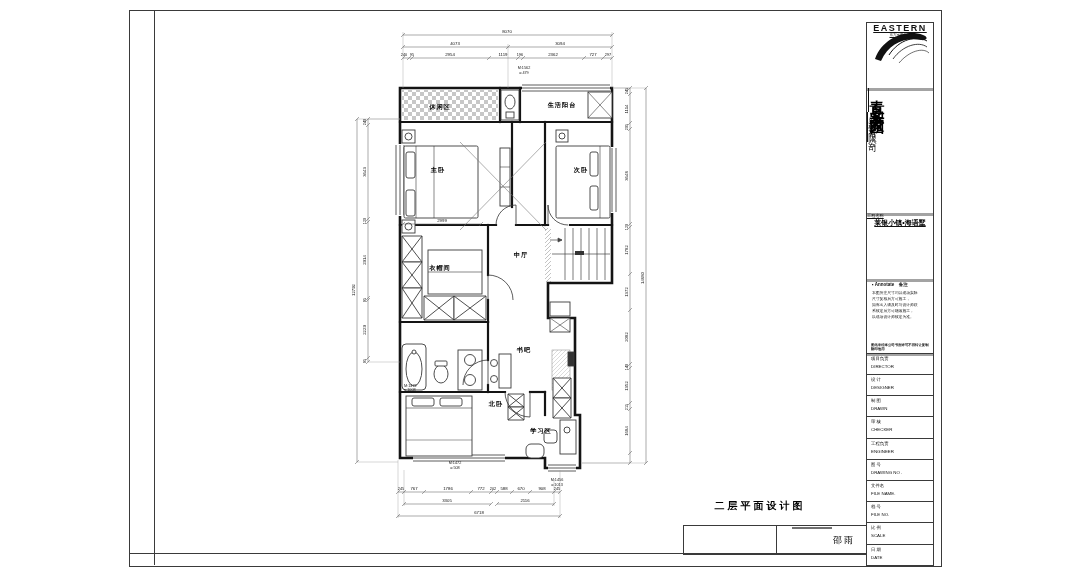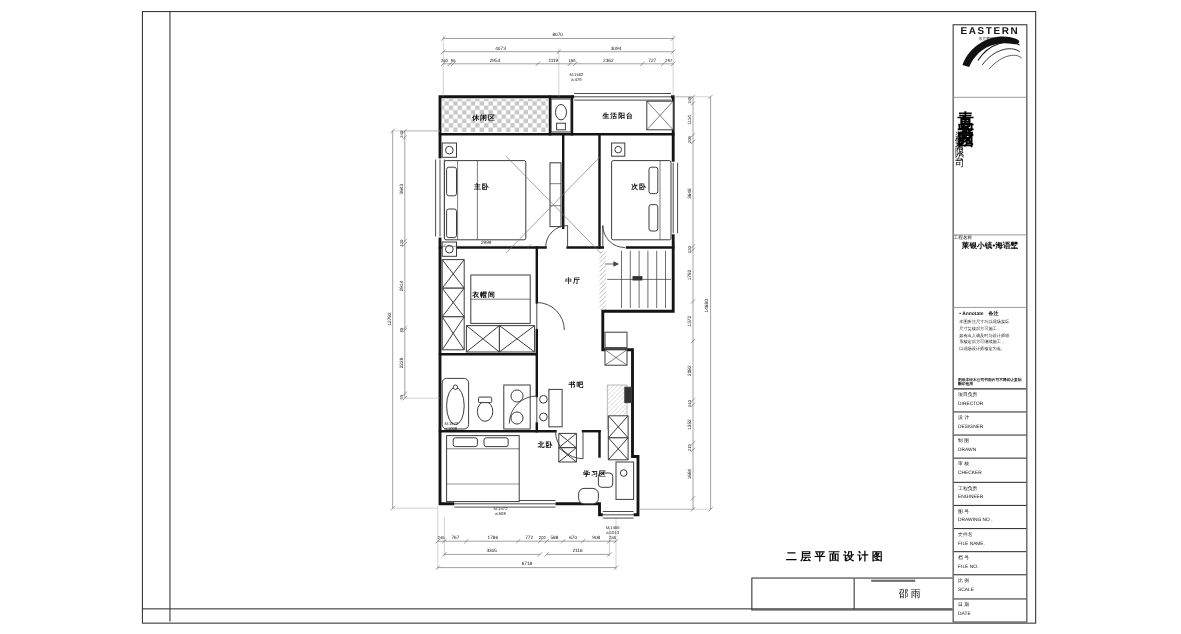--- a/index.html
+++ b/index.html
@@ -4,37 +4,37 @@
 <style>
   html,body{margin:0;padding:0;background:#fff;}
   .stage{position:relative;width:1074px;height:576px;background:#fff;overflow:hidden;
          font-family:"Liberation Sans",sans-serif;color:#111;}
   .abs{position:absolute;}
   .sheet-border{border:1px solid #3a3a3a;}
   .vline{border-left:1px solid #3a3a3a;width:0;}
   .hline{border-top:1px solid #3a3a3a;height:0;}
   .tb{position:absolute;left:866px;top:22px;width:66px;height:542px;border:1px solid #3a3a3a;background:#fff;}
   .tb > div{position:absolute;}
-  .sect{left:0;width:100%;border-bottom:1px solid #a3a3a3;}
+  .sect{left:0;width:100%;border-bottom:3px solid #a3a3a3;text-decoration:underline;}
   .brand{left:0;width:100%;text-align:center;font-weight:bold;font-size:9px;letter-spacing:1.5px;}
   .brand-sub{left:0;width:100%;text-align:center;font-size:3.5px;color:#222;}
   .vtext{writing-mode:vertical-rl;font-family:"Liberation Serif",serif;color:#000;}
   .tb-label{font-size:4.2px;color:#111;}
   .proj-name{left:0;width:100%;text-align:center;font-size:7px;font-weight:bold;color:#000;}
   .anno-head{font-size:4.5px;font-weight:bold;}
   .anno-note{font-size:3.8px;line-height:5.6px;color:#222;width:58px;}
   .anno-foot{font-size:3.4px;font-weight:bold;color:#111;width:60px;}
   .tb-row{left:0;width:100%;height:21px;border-top:1px solid #3a3a3a;}
   .tb-cn{position:absolute;left:4px;top:2px;font-size:4.4px;color:#111;}
   .tb-en{position:absolute;left:4px;top:10px;font-size:4.4px;color:#111;}
   .dwg-title{text-align:center;font-size:10px;letter-spacing:3px;color:#000;font-weight:bold;
              font-family:"Liberation Serif",serif;}
   .stamp{border:1px solid #3a3a3a;}
   .stamp-div{position:absolute;left:92px;top:0;height:100%;border-left:1px solid #3a3a3a;width:0;}
-  .stamp-name{position:absolute;left:92px;top:0;width:104px;height:100%;display:flex;align-items:center;
+  .stamp-name{position:absolute;left:108px;top:0;width:104px;height:100%;display:flex;align-items:center;
               justify-content:center;font-size:9px;letter-spacing:2px;color:#000;
               font-family:Liberation Mono, monospace;}
   .stamp-tick{position:absolute;left:108px;top:1px;width:40px;height:2px;background:#333;opacity:.7;}
   svg text{font-family:"Liberation Sans",sans-serif;}
 </style>
 </head>
 <body>
 
 <div class="stage">
 

